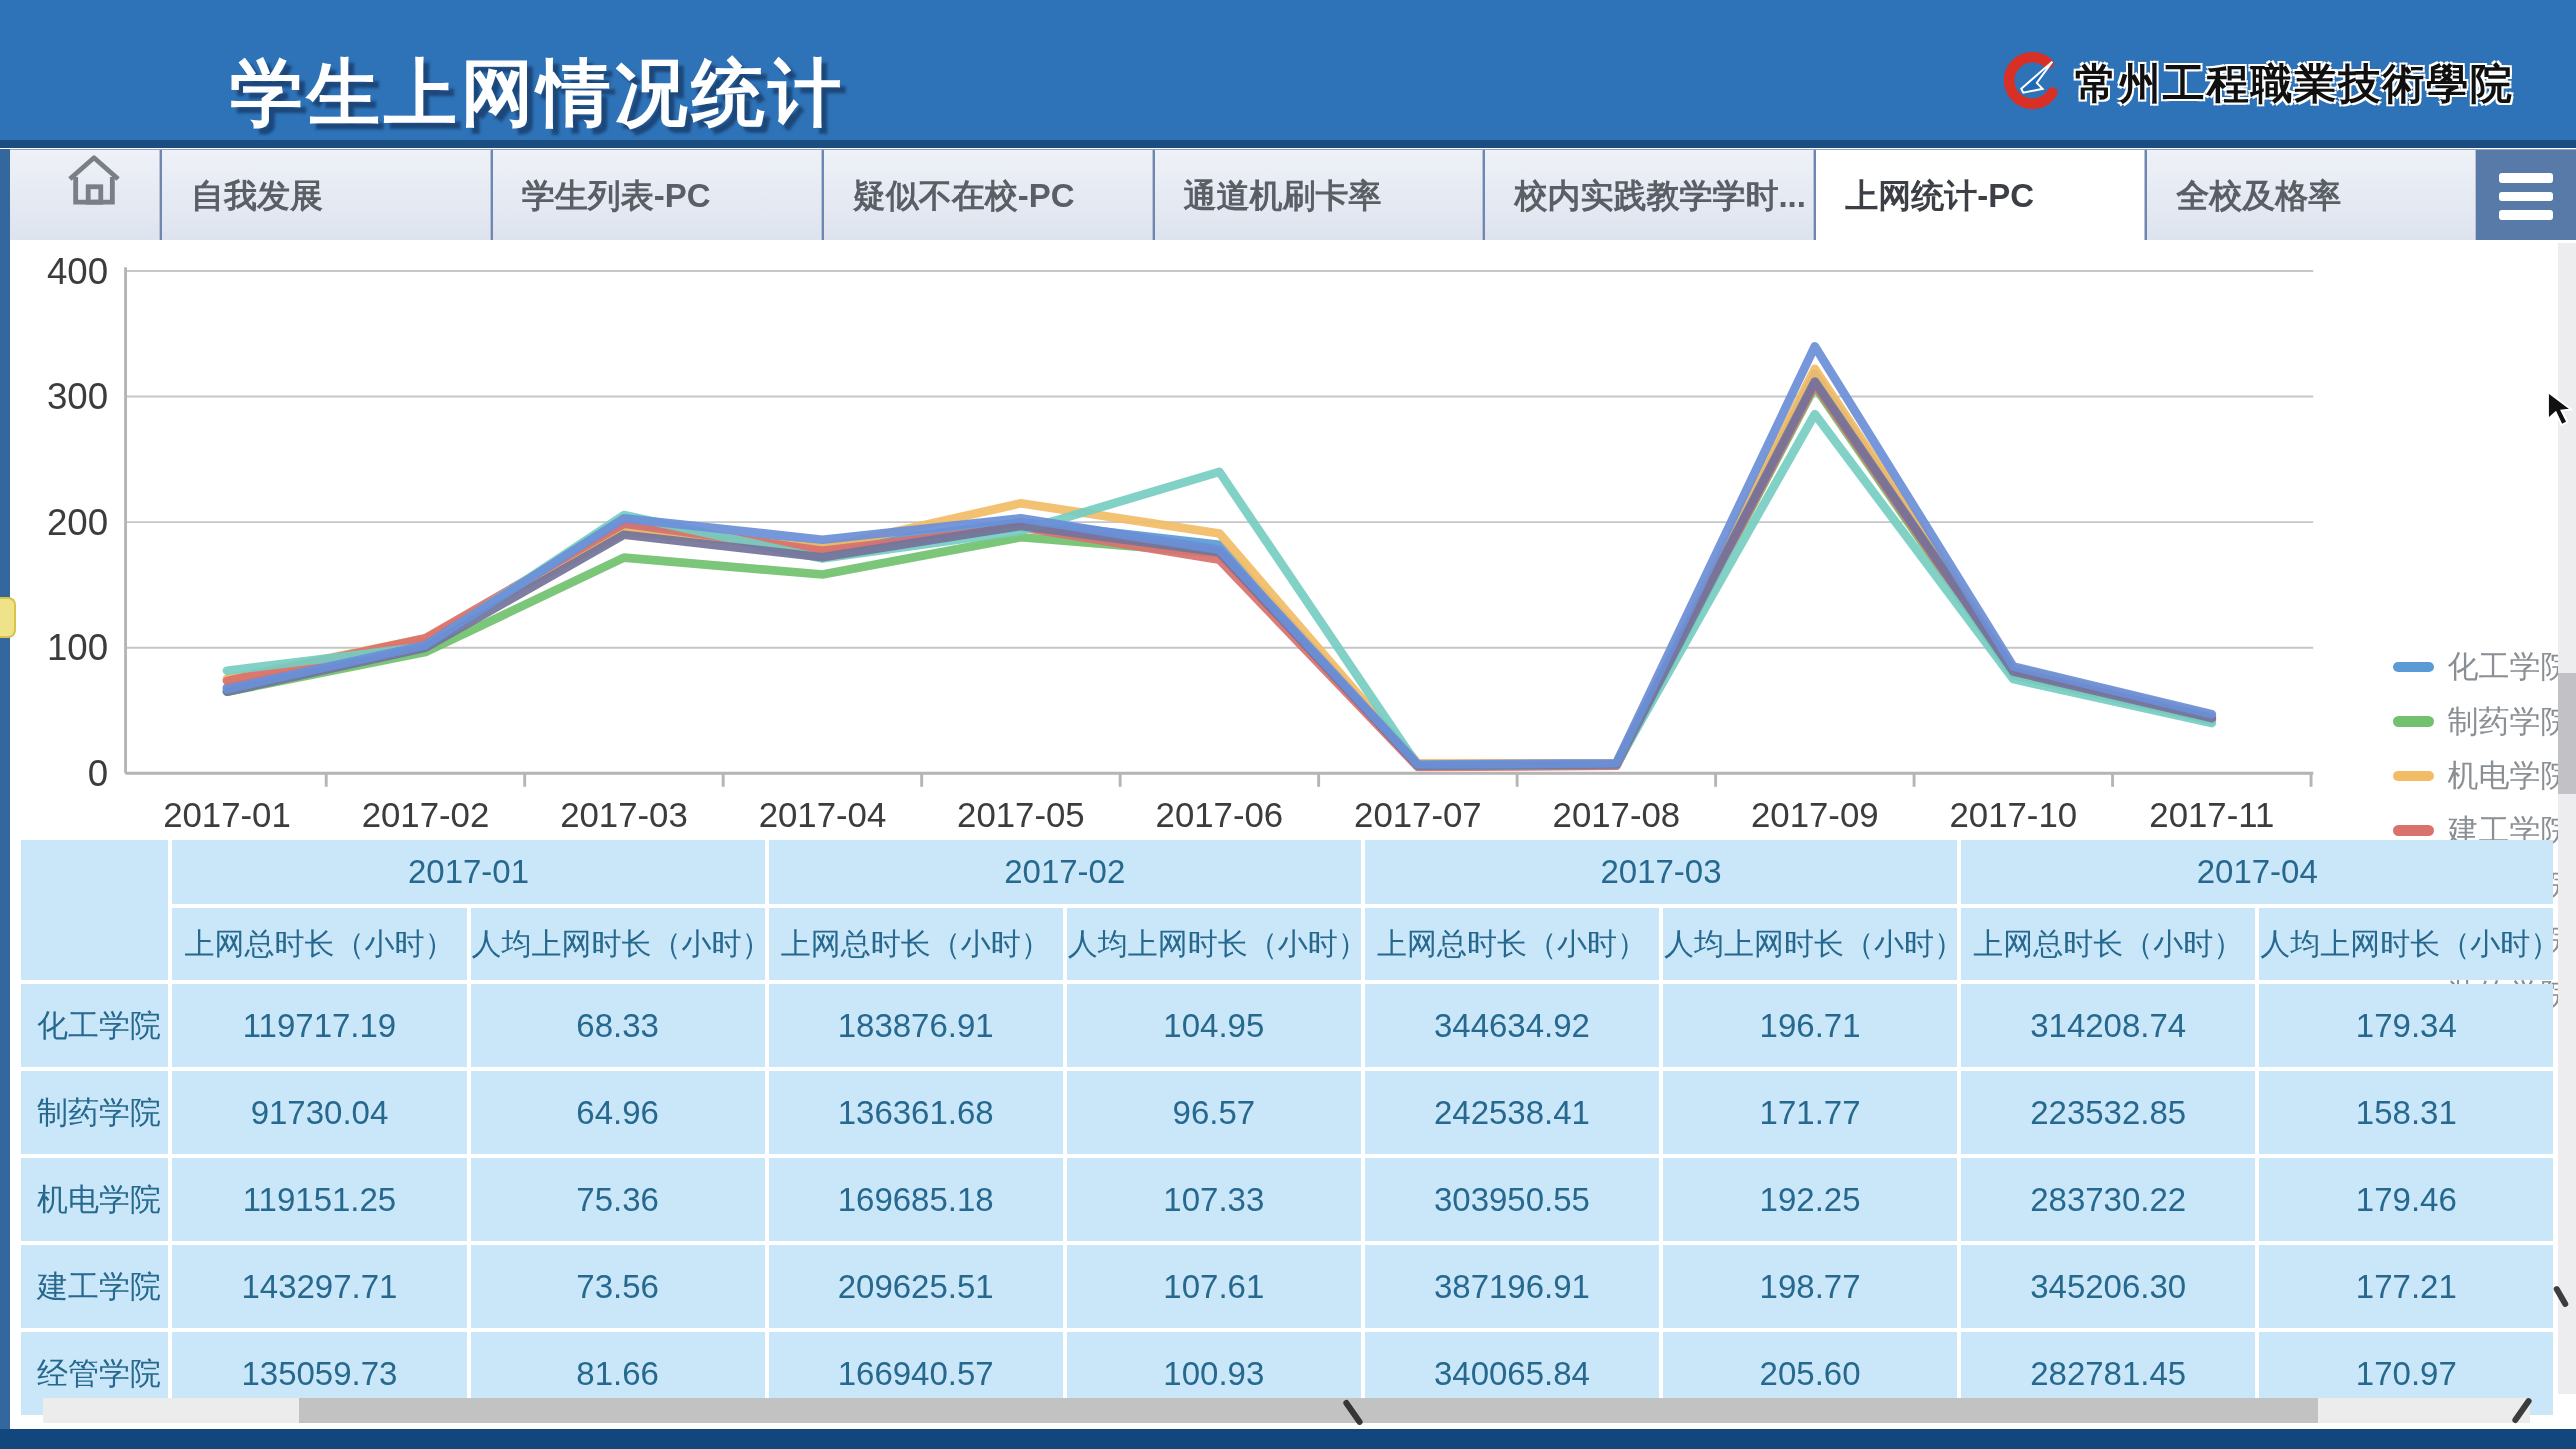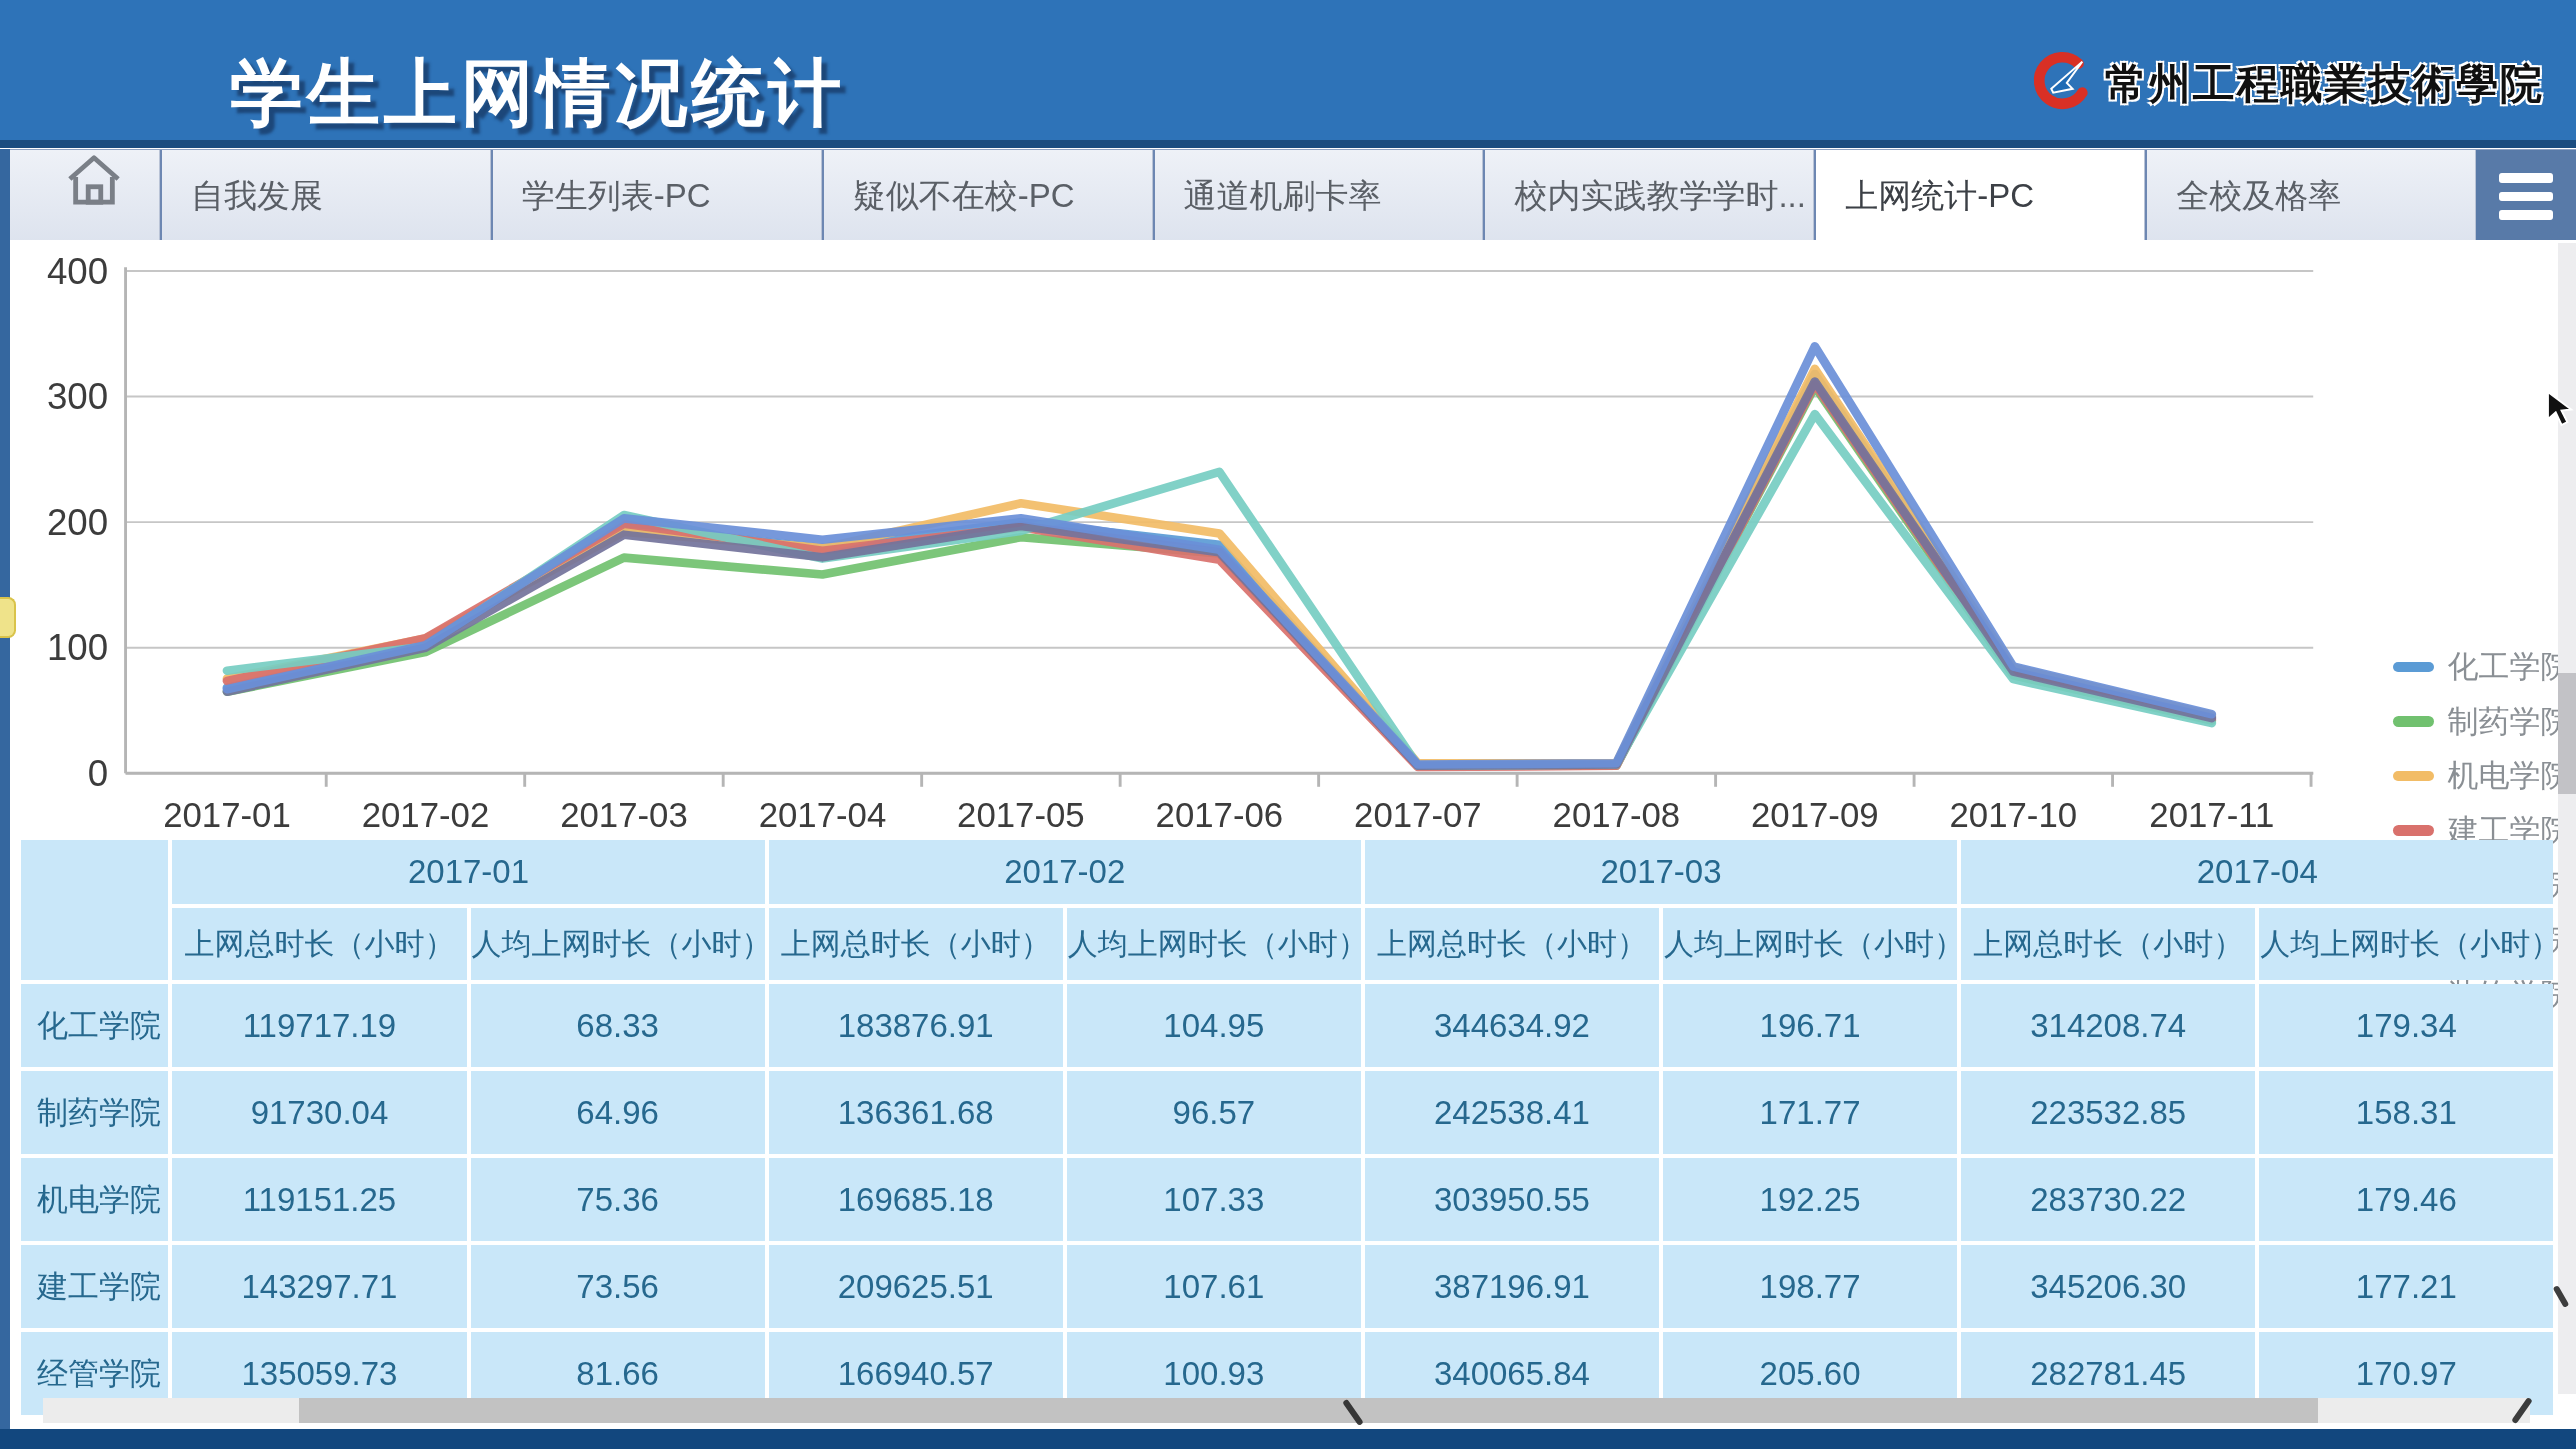--- a/index.html
+++ b/index.html
@@ -11,21 +11,21 @@
   .header{
     position:absolute;left:0;top:0;width:2576px;height:140px;
     background:#2e73b8;border-bottom:8.7px solid #1b4d80;
   }
   .page-title{
     position:absolute;left:230px;top:21px;
     font-size:73px;font-weight:bold;color:#ffffff;letter-spacing:3.9px;
     text-shadow:5.8px 5.8px 2.9px rgba(15,35,70,.55);
     margin-top:24px;
   }
-  .logo{position:absolute;right:32px;top:50px;display:flex;align-items:center;gap:13.5px;}
+  .logo{position:absolute;right:62px;top:50px;display:flex;align-items:center;gap:13.5px;}
   .logo-text{
     font-family:"Liberation Serif",serif;font-weight:bold;font-size:42px;color:#101010;
     text-shadow:-1.9px -1.9px 0 #fff,1.9px -1.9px 0 #fff,-1.9px 1.9px 0 #fff,1.9px 1.9px 0 #fff;
     letter-spacing:1.9px;
   }
   
   .tabbar{
     position:absolute;left:0;top:149px;width:2576px;height:93px;
     background:linear-gradient(#c7d0df,#e7ebf3);
     border-top:1.9px solid #8fa3c2;display:flex;align-items:stretch;
@@ -101,21 +101,21 @@
 <div class="tabbar">
   <div class="tab tab-home">
     <span>
       <svg width="60" height="56" viewBox="0 0 62 58">
         <path d="M 6 28 L 31 6 L 56 28" fill="none" stroke="#7a7f87" stroke-width="5" stroke-linejoin="round"></path>
         <path d="M 12 26 L 12 52 L 50 52 L 50 26" fill="none" stroke="#7a7f87" stroke-width="5"></path>
         <rect x="25" y="36" width="13" height="16" fill="none" stroke="#7a7f87" stroke-width="5"></rect>
       </svg>
     </span>
   </div>
-  <div style="display:flex;flex:1;">
+  <div style="display:flex;flex:1;font-weight:bold;">
       <div class="tab" style="flex: 1 1 0%;">自我发展</div>
       <div class="tab" style="flex: 1 1 0%;">学生列表-PC</div>
       <div class="tab" style="flex: 1 1 0%;">疑似不在校-PC</div>
       <div class="tab" style="flex: 1 1 0%;">通道机刷卡率</div>
       <div class="tab" style="flex: 1 1 0%;">校内实践教学学时...</div>
       <div class="tab tab-active" style="flex: 1 1 0%;">上网统计-PC</div>
       <div class="tab" style="flex: 1 1 0%;">全校及格率</div>
     </div>
   <div class="menu-btn">
     <span></span>

